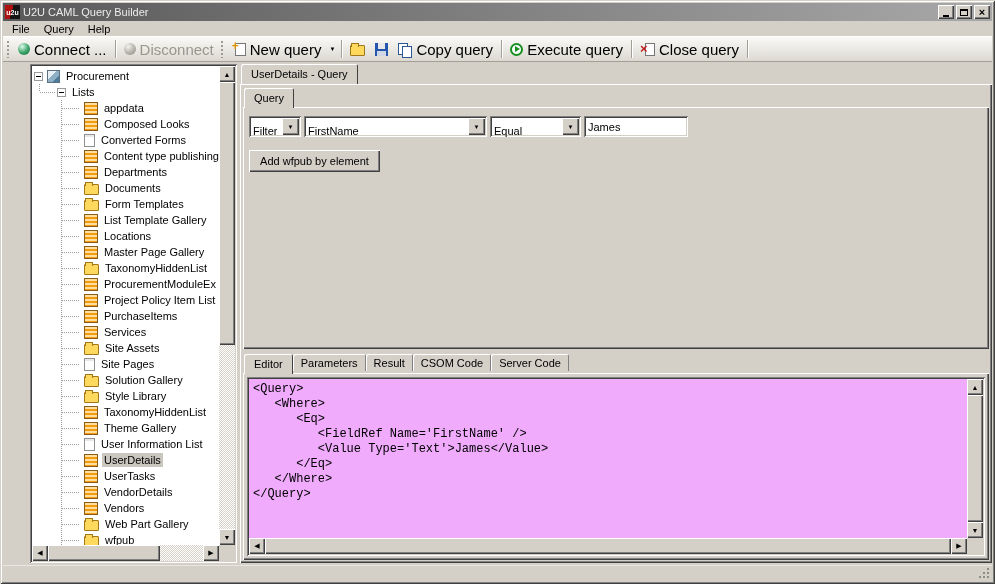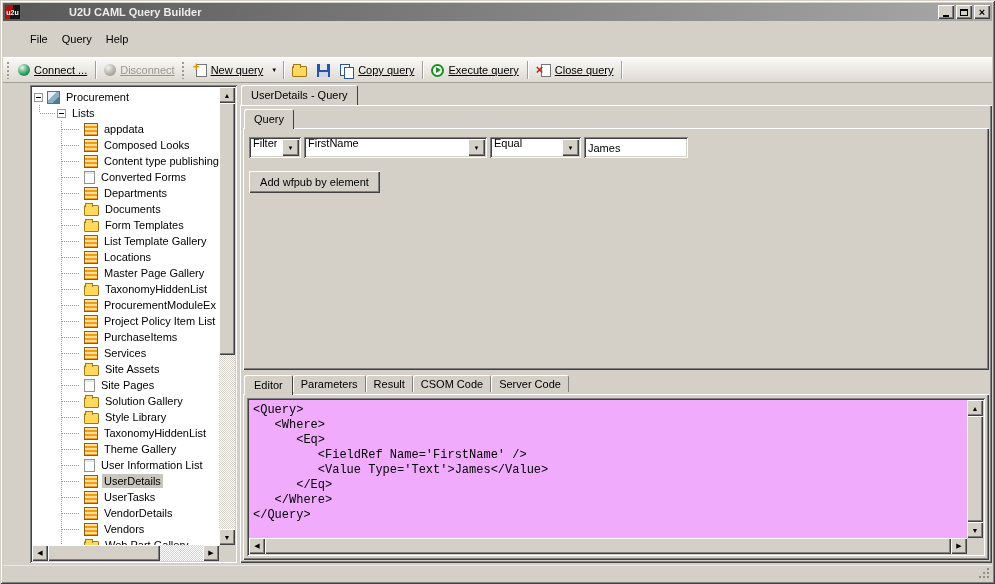--- a/index.html
+++ b/index.html
@@ -11,37 +11,37 @@
   .pagebox { background:#d4d0c8; box-shadow: inset 1px 1px 0 #ffffff, inset -1px -1px 0 #404040, inset -2px -2px 0 #808080; }
 
   .window { position:relative; width:995px; height:584px; background:#d4d0c8; padding:3px;
             box-shadow: inset 1px 1px 0 #d4d0c8, inset -1px -1px 0 #404040, inset 2px 2px 0 #ffffff, inset -2px -2px 0 #808080;
             display:flex; flex-direction:column; }
 
   
   .titlebar { height:18px; background:linear-gradient(to right,#595959,#a8a8a8); display:flex; align-items:center; padding:0 2px; gap:3px; flex:none; }
   .app-icon { width:15px; height:14px; background:linear-gradient(105deg,#b01212 45%,#151515 45%); color:#fff; font-size:7px; font-weight:bold;
               display:flex; align-items:center; justify-content:center; flex:none; }
-  .title-text { flex:1; color:#ececec; font-weight:bold; font-size:11px; white-space:nowrap; overflow:hidden;margin-left:46px; }
+  .title-text { flex:1; color:#ececec; font-weight:normal; font-size:11px; white-space:nowrap; overflow:hidden; }
   .tb-btns { display:flex; gap:2px; }
   .tb-btn { width:16px; height:14px; display:flex; align-items:center; justify-content:center; cursor:default; }
   .glyph-min { width:6px; height:2px; background:#000; margin-top:7px; }
   .glyph-max { width:8px; height:7px; border:1px solid #000; border-top-width:2px; }
   .glyph-close { font-weight:bold; font-size:11px; line-height:10px; }
 
   
-  .menubar { height:36px; display:flex; align-items:center; padding-left:20px; background:#d4d0c8; flex:none; }
+  .menubar { height:15px; display:flex; align-items:center; padding-left:2px; background:#d4d0c8; flex:none; }
   .menu-item { padding:3px 7px; }
   .toolbar { height:26px; display:flex; align-items:center; background:linear-gradient(#faf9f7,#dcd9d1);
              border-top:1px solid #ffffff; border-bottom:1px solid #a29f97; padding:0 2px; flex:none; }
   .grip { width:3px; height:17px; margin:0 3px 0 2px; flex:none;
           background-image:repeating-linear-gradient(to bottom,#9d9a92 0 2px, transparent 2px 4px); background-size:2px 100%; background-repeat:no-repeat; }
   .sep { width:1px; height:18px; background:#a29f97; box-shadow:1px 0 0 #ffffff; margin:0 3px; flex:none; }
   .tbtn { display:flex; align-items:center; gap:4px; padding:2px 5px; height:22px; white-space:nowrap; }
-  .tbtn .lbl { font-size:11px;text-decoration:underline; }
+  .tbtn .lbl { font-size:15px; }
   .tbtn.disabled { color:#9a968c; }
   .drop-arrow { font-size:6px; padding:2px 3px; }
 
   
   .ico-connect { width:12px; height:12px; border-radius:50%; background:radial-gradient(circle at 35% 30%, #dffbe9, #37a066 55%, #14713c); flex:none; }
   .ico-disconnect { width:12px; height:12px; border-radius:50%; background:radial-gradient(circle at 35% 30%, #f2f2ef, #b5b2aa 55%, #8d8a82); flex:none; }
   .ico-newquery { position:relative; width:14px; height:13px; flex:none; }
   .ico-newquery::before { content:""; position:absolute; right:0; bottom:0; width:9px; height:11px; background:#fff; border:1px solid #777; }
   .ico-newquery::after { content:"+"; position:absolute; left:0; top:-4px; color:#dd9300; font-weight:bold; font-size:12px; }
   .ico-folder-open { position:relative; width:15px; height:11px; background:#ffd95e; border:1px solid #a07818; border-radius:1px; margin-top:3px; flex:none; }
@@ -107,21 +107,21 @@
          box-shadow: inset 1px 1px 0 #ffffff, inset -1px 0 0 #808080; border-top-left-radius:2px; border-top-right-radius:2px; }
   .tab.sel { height:20px; padding:0 10px; margin-bottom:-2px; z-index:3;
              box-shadow: inset 1px 1px 0 #ffffff, inset -1px 0 0 #404040; }
   .doc-strip { height:20px; margin-left:1px; }
   .doc-page { flex:1; display:flex; flex-direction:column; min-height:0; position:relative; z-index:1; padding:4px 3px 3px 3px; }
 
   .query-strip { height:19px; margin-left:1px; }
   .query-page { height:242px; flex:none; padding:9px 6px; position:relative; z-index:1; }
   .filter-row { display:flex; gap:3px; align-items:center; }
 
-  .combo { height:21px; background:#fff; position:relative; display:flex; align-items:flex-start; padding:0 20px 0 4px;
+  .combo { height:21px; background:#fff; position:relative; display:flex; align-items:flex-end; padding:0 20px 0 4px;
            box-shadow: inset 1px 1px 0 #808080, inset -1px -1px 0 #ffffff, inset 2px 2px 0 #404040, inset -2px -2px 0 #d4d0c8; }
   .combo-text { overflow:hidden; white-space:nowrap; }
   .combo-btn { position:absolute; right:2px; top:2px; bottom:2px; width:17px; display:flex; align-items:center; justify-content:center;
                background:#d4d0c8; box-shadow: inset 1px 1px 0 #ffffff, inset -1px -1px 0 #404040, inset -2px -2px 0 #808080; font-size:6px; }
   .textbox { height:21px; width:104px; background:#fff; border:none; padding:0 4px; font:11px "Liberation Sans",sans-serif;
              box-shadow: inset 1px 1px 0 #808080, inset -1px -1px 0 #ffffff, inset 2px 2px 0 #404040, inset -2px -2px 0 #d4d0c8; outline:none; }
   .btn { margin-top:13px; width:131px; height:22px; font:11px "Liberation Sans",sans-serif; color:#000; cursor:default;
          background:#d4d0c8; border:none; box-shadow: inset 1px 1px 0 #ffffff, inset -1px -1px 0 #404040, inset -2px -2px 0 #808080; }
 
   .splitter { height:5px; flex:none; }
@@ -224,26 +224,26 @@
         <div>
             <div class="tree-row child">
               <span class="tico ico-list"></span>
               <span class="tlabel">appdata</span>
             </div>
             <div class="tree-row child">
               <span class="tico ico-list"></span>
               <span class="tlabel">Composed Looks</span>
             </div>
             <div class="tree-row child">
-              <span class="tico ico-list"></span>
-              <span class="tlabel">Content type publishing</span>
-            </div>
-            <div class="tree-row child">
               <span class="tico ico-page"></span>
               <span class="tlabel">Converted Forms</span>
+            </div>
+            <div class="tree-row child">
+              <span class="tico ico-list"></span>
+              <span class="tlabel">Content type publishing</span>
             </div>
             <div class="tree-row child">
               <span class="tico ico-list"></span>
               <span class="tlabel">Departments</span>
             </div>
             <div class="tree-row child">
               <span class="tico ico-library"></span>
               <span class="tlabel">Documents</span>
             </div>
             <div class="tree-row child">

